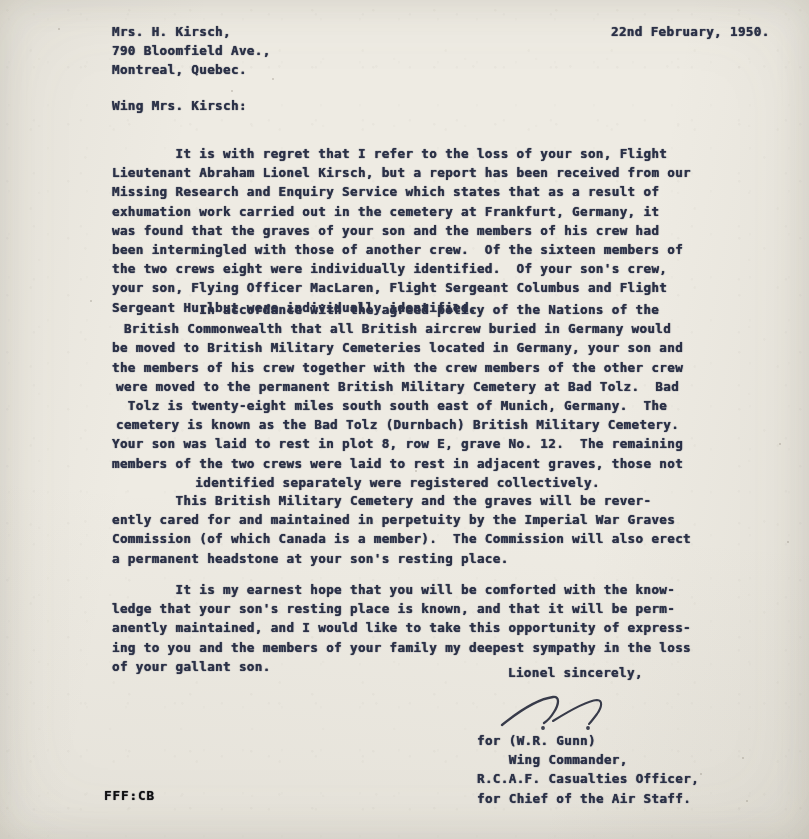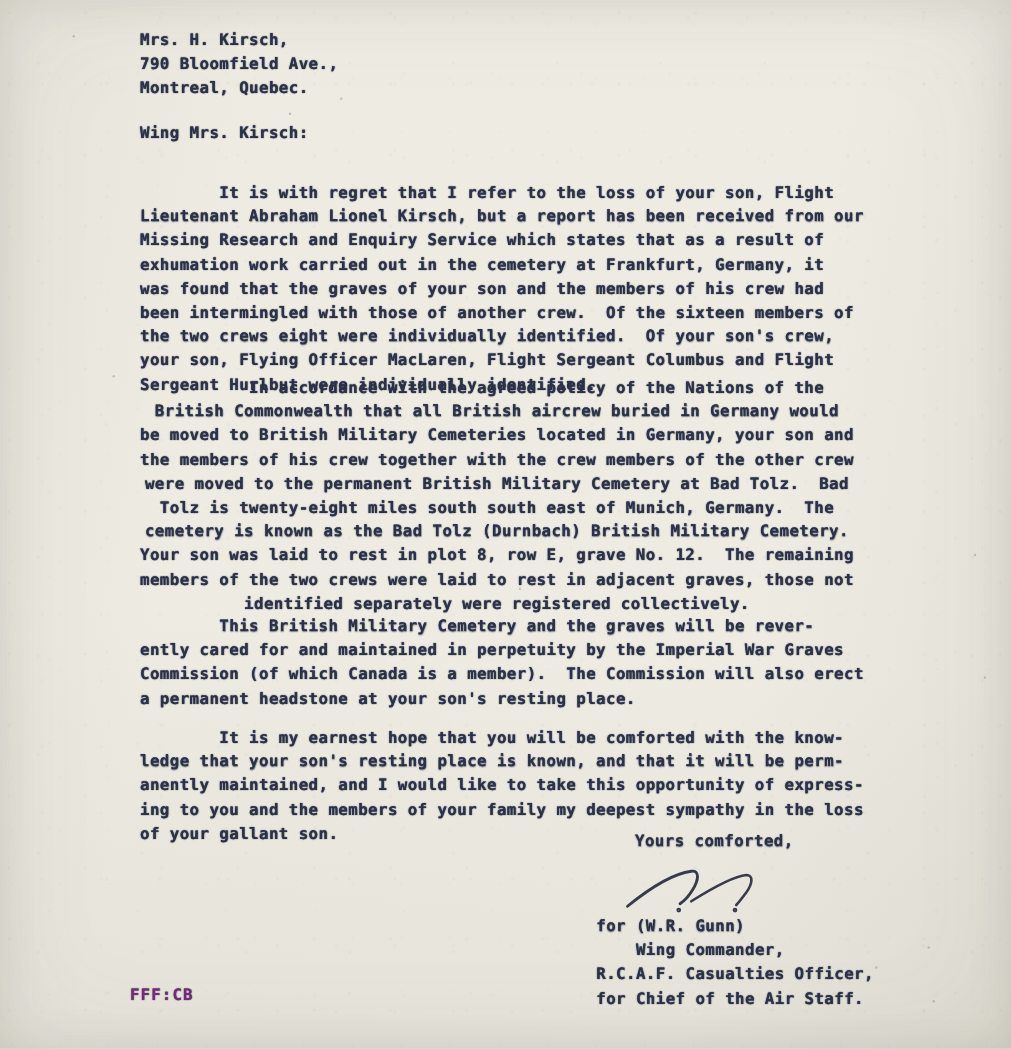--- a/index.html
+++ b/index.html
@@ -63,21 +63,21 @@
     letter-spacing: .35px;
     white-space: pre;
     font-weight: 700;
     text-shadow:
       0 0 .7px rgba(43,49,71,.85),
       .45px .25px .9px rgba(60,66,88,.42),
       -.35px .3px 1.1px rgba(55,60,82,.3);
     -webkit-font-smoothing: none;
   }
   .tw.lighter {
-    color: #701a75;
+    color: #000000;
     opacity: .93;
   }
   #addr-block { left: 112px; top: 22px; }
   #date-line  { left: 611px; top: 22px; }
   #salutation { left: 112px; top: 96px; }
   #para-1 { left: 112px; top: 144px; }
   #para-2 { left: 112px; top: 300px; text-align: center; }
   #para-3 { left: 112px; top: 491px; }
   #para-4 { left: 112px; top: 580px; }
   #closing { left: 508px; top: 663px; }
@@ -128,20 +128,21 @@
   <span class="speck" style="left:746px; top:800px; width:2px; height:2px;"></span>
   <span class="speck" style="left:415px; top:470px; width:2px; height:2px;"></span>
   <span class="speck" style="left:90px;  top:300px; width:2px; height:2px;"></span>
 
   <div class="content">
 
     <div class="tw" id="addr-block">Mrs. H. Kirsch,
 790 Bloomfield Ave.,
 Montreal, Quebec.</div>
 
+    <div class="tw" id="date-line">22nd February, 1950.</div>
 
     <div class="tw" id="salutation">Wing Mrs. Kirsch:</div>
 
     <div class="tw" id="para-1">        It is with regret that I refer to the loss of your son, Flight
 Lieutenant Abraham Lionel Kirsch, but a report has been received from our
 Missing Research and Enquiry Service which states that as a result of
 exhumation work carried out in the cemetery at Frankfurt, Germany, it
 was found that the graves of your son and the members of his crew had
 been intermingled with those of another crew.  Of the sixteen members of
 the two crews eight were individually identified.  Of your son's crew,
@@ -163,21 +164,21 @@
 ently cared for and maintained in perpetuity by the Imperial War Graves
 Commission (of which Canada is a member).  The Commission will also erect
 a permanent headstone at your son's resting place.</div>
 
     <div class="tw" id="para-4">        It is my earnest hope that you will be comforted with the know-
 ledge that your son's resting place is known, and that it will be perm-
 anently maintained, and I would like to take this opportunity of express-
 ing to you and the members of your family my deepest sympathy in the loss
 of your gallant son.</div>
 
-    <div class="tw" id="closing">Yours comforted,</div>
+    <div class="tw" id="closing">Lionel sincerely,</div>
 
     <div class="signature-mark">
       <svg width="128" height="46" viewBox="0 0 128 46" xmlns="http://www.w3.org/2000/svg">
         <path class="sig-stroke" stroke-width="2.3" d="M6 33 C 22 20, 42 7, 57 5 C 64 4, 63 12, 58 20 C 55 25, 51 29, 48 31"></path>
         <path class="sig-stroke" stroke-width="2.1" d="M57 29 C 73 19, 90 9, 101 8 C 107 8, 106 15, 101 22 C 98 26, 95 30, 93 32"></path>
         <circle class="sig-stroke" cx="47" cy="36" r="1.1" stroke-width="1.6" fill="#1f2335"></circle>
         <circle class="sig-stroke" cx="92" cy="36" r="1.1" stroke-width="1.6" fill="#1f2335"></circle>
       </svg>
     </div>
 

